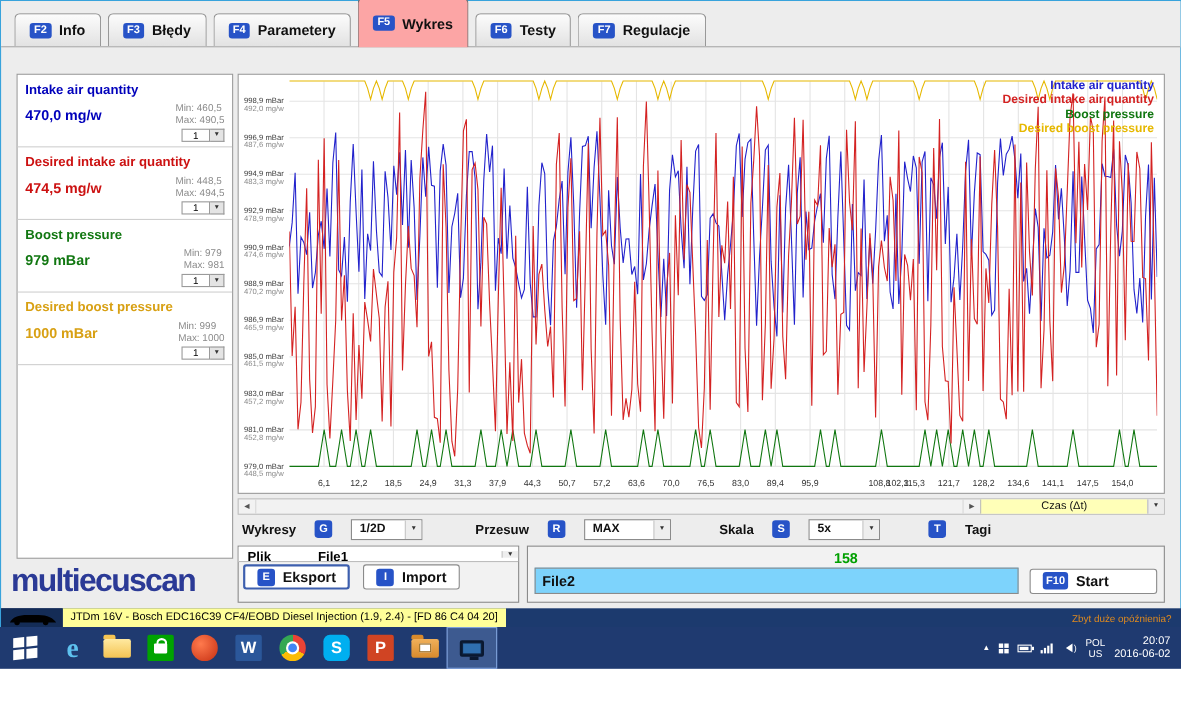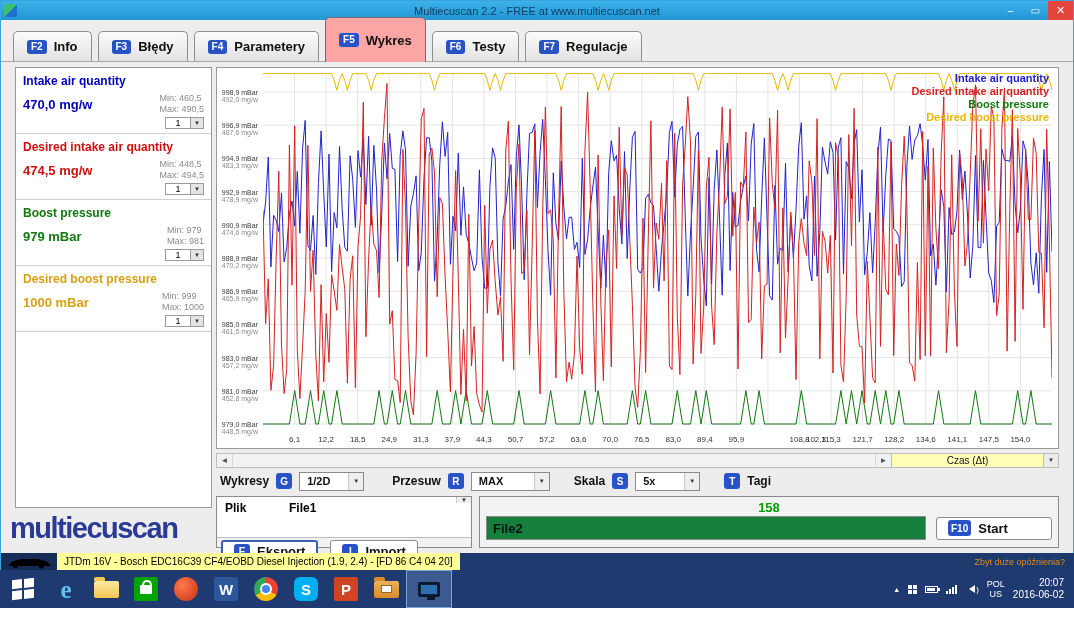--- a/index.html
+++ b/index.html
@@ -46,40 +46,40 @@
 
   
   .scrollrow{position:absolute;left:215px;top:452px;width:843px;height:15px;display:flex;border:1px solid #bdbdbd;background:#f2f2f2;font-size:8px;color:#555}
   .sarrow{width:16px;text-align:center;line-height:13px;border-right:1px solid #d8d8d8}
   .sarrow.right{border-left:1px solid #d8d8d8;border-right:none}
   .strack{flex:1}
   .czas{width:152px;background:#ffffb8;border-left:1px solid #bdbdbd;font-size:10px;color:#111;text-align:center;line-height:13px}
   .czas-arr{width:15px;border-left:1px solid #bdbdbd;background:#ececec;text-align:center;line-height:13px;font-size:6px;color:#333}
 
   
-  .controls{position:absolute;left:219px;top:470px;width:840px;height:20px;display:flex;align-items:center;gap:7px;font-size:12px;font-weight:bold;color:#101010}
+  .controls{position:absolute;left:219px;top:470px;width:840px;height:20px;display:flex;align-items:center;gap:17px;font-size:12px;font-weight:bold;color:#101010}
   .kbadge{background:#2753c7;color:#fff;font-size:10px;font-weight:bold;min-width:16px;height:16px;display:flex;align-items:center;justify-content:center;border-radius:3px;padding:0 3px}
   .combo{display:flex;align-items:stretch;border:1px solid #8b8b8b;background:#fff;height:19px;font-size:11px;font-weight:bold}
   .combo .val{padding:2px 7px 0;min-width:48px}
   .combo .arr{width:15px;display:flex;align-items:center;justify-content:center;font-size:6px;color:#333;border-left:1px solid #c7c7c7;background:#eee}
   .gap1{width:14px}.gap2{width:10px}
 
   
   .fleft{position:absolute;left:215px;top:495px;width:256px;height:52px;border:1px solid #8b8b8b;background:#f2f2f2}
-  .plikrow{display:flex;align-items:flex-start;height:41px;border-bottom:1px solid #bdbdbd;background:#fff;font-size:12px;font-weight:bold}
+  .plikrow{display:flex;align-items:center;height:14px;border-bottom:1px solid #bdbdbd;background:#fff;font-size:12px;font-weight:bold}
   .plik-label{padding:4px 8px 0;width:70px}
   .plik-val{padding:4px 2px 0;flex:1}
   .plik-arr{width:15px;display:flex;align-items:center;justify-content:center;font-size:6px;color:#333;border-left:1px solid #c7c7c7;background:#eee}
   .btnrow{display:flex;align-items:center;gap:12px;padding:2px 4px}
   .btn{display:flex;align-items:center;gap:7px;background:#fff;border:1px solid #8b8b8b;border-radius:3px;height:23px;padding:0 11px;font-size:13px;font-weight:bold;color:#101010;cursor:default}
   .btn.focused{border:2px solid #3d5fae}
   .fright{position:absolute;left:478px;top:495px;width:580px;height:52px;border:1px solid #8b8b8b;background:#f2f2f2}
   .counter{text-align:center;font-size:13px;font-weight:bold;color:#00a000;height:19px;padding-top:3px}
   .frrow{display:flex;align-items:center;gap:10px;padding:0 6px}
-  .file2{flex:1;height:24px;border:1px solid #8b8b8b;background:#15803d;font-family:"Liberation Sans",sans-serif;font-size:13px;font-weight:bold;padding:0 6px;color:#101010}
+  .file2{flex:1;height:24px;border:1px solid #8b8b8b;background:#7dd3fc;font-family:"Liberation Sans",sans-serif;font-size:13px;font-weight:bold;padding:0 6px;color:#101010}
   .startbtn{width:116px;justify-content:flex-start}
 
   
   .statusbar{position:absolute;left:0;top:552px;width:1074px;height:18px;background:#1c3a6e;display:flex;font-size:10px;align-items:stretch}
   .carzone{width:56px;background:#142c56;position:relative}
   .status-yellow{background:#ffff99;color:#000;padding:0 7px;line-height:18px;white-space:nowrap}
   .status-right{margin-left:auto;color:#e08a1e;font-size:9px;line-height:18px;padding-right:10px}
 
   
   .taskbar{position:absolute;left:0;top:570px;width:1074px;height:38px;background:#1f3a70;display:flex;align-items:center}
@@ -120,29 +120,20 @@
   .spk .cone{width:0;height:0;border:4px solid transparent;border-right:6px solid #fff}
   .spk .wave{font-size:8px;color:#fff;margin-left:1px}
   .lang{font-size:9px;line-height:10px;text-align:center}
   .clock{font-size:10px;line-height:12px;text-align:right}
 </style>
 </head>
 <body>
 
 <div class="window">
 
-  <div class="titlebar">
-    <div class="app-icon"></div>
-    <div class="title">Multiecuscan 2.2 - FREE at www.multiecuscan.net</div>
-    <div class="winbtns">
-      <div class="winbtn">–</div>
-      <div class="winbtn">▭</div>
-      <div class="winbtn close">✕</div>
-    </div>
-  </div>
 
   <div class="tabbar">
     <div class="tab">
         <span class="fkey">F2</span>
         <span>Info</span>
       </div>
     <div class="tab">
         <span class="fkey">F3</span>
         <span>Błędy</span>
       </div>

